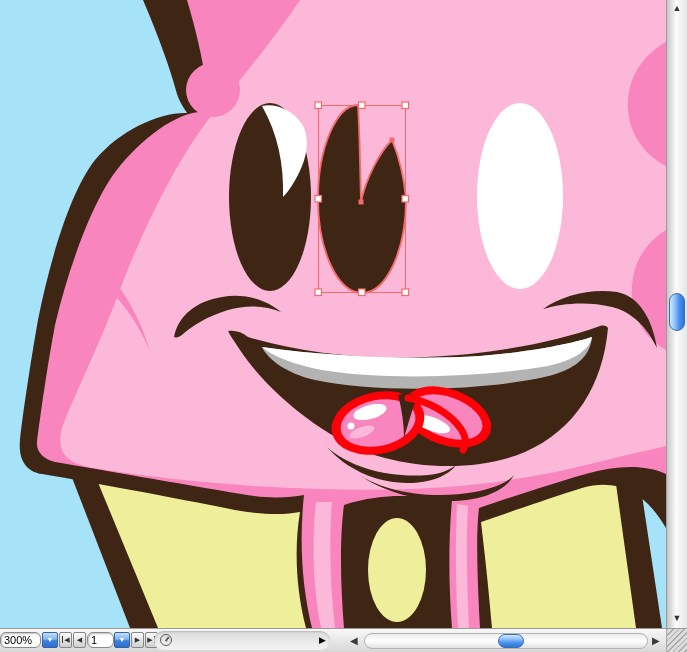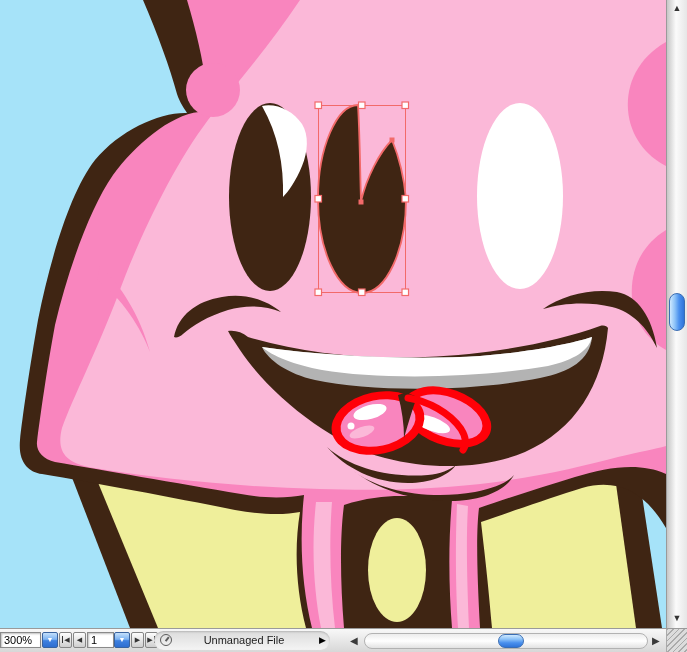--- a/index.html
+++ b/index.html
@@ -17,21 +17,21 @@
   .vthumb{position:absolute;left:2px;top:293px;width:16px;height:38px;border-radius:8px;
           background:linear-gradient(to right,#cfe9ff,#8cc2f8 35%,#4a90ee 65%,#2f74d8);
           border:1px solid #3a6db3;box-sizing:border-box;}
   
   .statusbar{position:absolute;left:0;bottom:0;width:687px;height:24px;
              background:linear-gradient(#f8f8f8,#d7d7d7);border-top:1px solid #9a9a9a;
              box-sizing:border-box;font-size:11px;color:#111;}
   .field{position:absolute;top:3px;height:16px;background:#fff;border:1px solid #8a8a8a;
          box-shadow:inset 1px 1px 2px rgba(0,0,0,.25);font-size:11px;line-height:16px;
          padding:0 0 0 3px;box-sizing:border-box;font-family:"Liberation Sans",sans-serif;}
-  input.field{outline:none;}
+  input.field{outline:none;border-radius:6px;}
   .bluebtn{position:absolute;top:3px;width:16px;height:16px;box-sizing:border-box;
            background:linear-gradient(#c4e0fb,#7db3f2 45%,#3f81e0 55%,#2e6ed0);
            border:1px solid #39639f;border-radius:2px;color:#fff;font-size:7px;
            line-height:14px;text-align:center;}
   .graybtn{position:absolute;top:3px;width:13px;height:16px;box-sizing:border-box;
            background:linear-gradient(#fdfdfd,#cfcfcf);border:1px solid #868686;border-radius:2px;
            color:#333;font-size:7px;line-height:14px;text-align:center;padding:0;}
   .graybtn .bar{display:inline-block;width:1px;height:7px;background:#333;vertical-align:-1px;margin:0 1px;}
   .statuswell{position:absolute;left:154px;top:2px;width:176px;height:19px;border-radius:10px;
               background:linear-gradient(#dcdcdc,#f4f4f4);box-shadow:inset 0 1px 2px rgba(0,0,0,.18);}
@@ -167,21 +167,20 @@
     <button class="graybtn" style="left:73px;"><span>◀</span></button>
 
     <input class="field" style="left: 87px; width: 27px;" value="1">
     <div class="bluebtn" style="left:114px;"><span>▼</span></div>
 
     <button class="graybtn" style="left:131px;"><span>▶</span></button>
     <button class="graybtn" style="left:145px;"><span>▶</span><span class="bar"></span></button>
 
     <div class="statuswell">
       <div class="clock"></div>
-      <div class="statustext">Unmanaged File</div>
       <div class="popout">▶</div>
     </div>
 
     <div class="harrow" style="left:350px;">◀</div>
     <div class="htrack">
       <div class="hthumb"></div>
     </div>
     <div class="harrow" style="left:652px;">▶</div>
 
     <div class="grip"></div>

